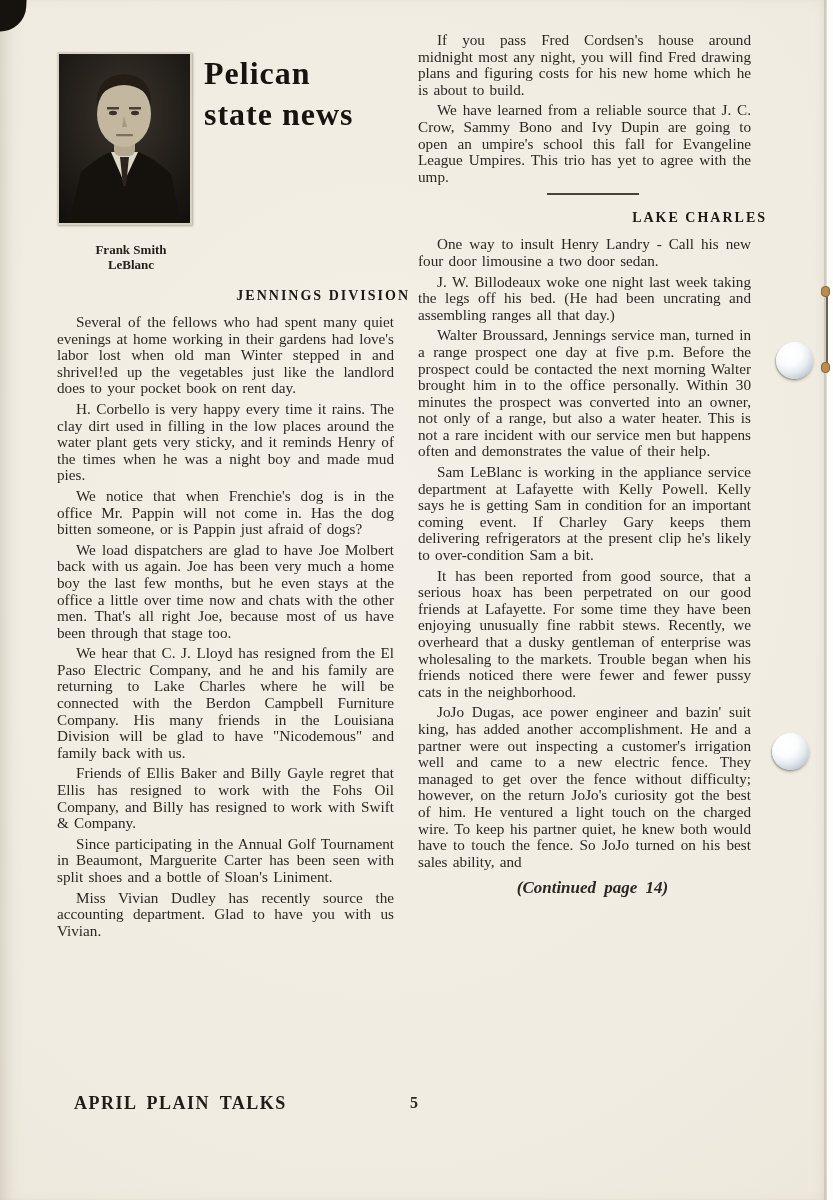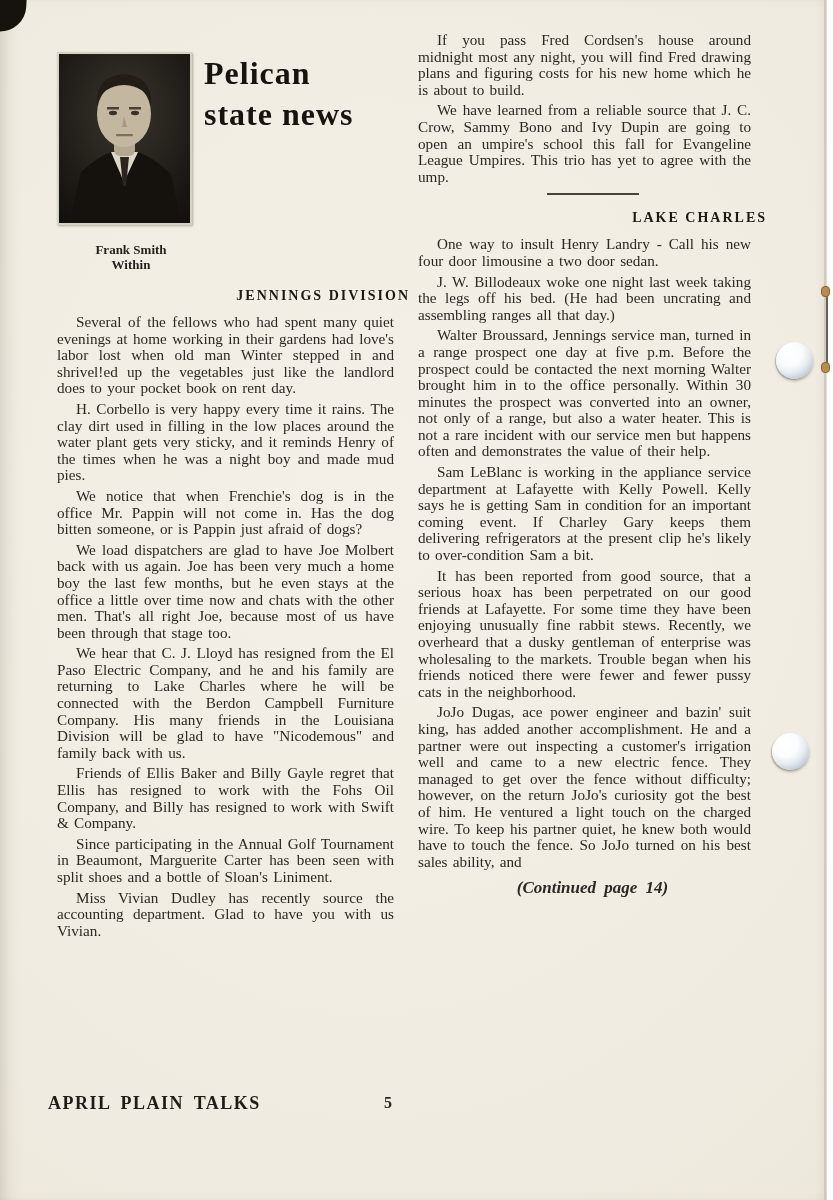--- a/index.html
+++ b/index.html
@@ -63,21 +63,21 @@
     margin:0 16px 4px 0;
     font-size:15.2px;line-height:16.6px;
     text-align:justify;text-indent:19px;
     word-spacing:1.5px;color:#2b2823;
   }
   .rule{width:92px;height:2px;background:#47423a;margin:8px auto 6px auto;}
   .continued{
     margin-top:8px;text-align:center;font-style:italic;font-weight:bold;
     font-size:17px;word-spacing:4px;color:#2b2823;
   }
-  .footer-row{position:absolute;left:48px;top:1093px;width:710px;}
+  .footer-row{position:absolute;left:74px;top:1093px;width:710px;}
   .footer-journal{font-weight:bold;font-size:18px;letter-spacing:1.5px;word-spacing:4px;color:#201d18;}
   .footer-page{position:absolute;left:336px;top:1px;font-size:16px;font-weight:bold;color:#2b2823;}
 </style>
 </head>
 <body>
 
 <div class="page">
 
   <div class="corner-mark"></div>
 
@@ -116,21 +116,21 @@
         </svg>
       </div>
       <div class="masthead">
         <div>Pelican</div>
         <div>state news</div>
       </div>
     </div>
 
     <div class="caption">
       <div>Frank Smith</div>
-      <div>Within</div>
+      <div>LeBlanc</div>
     </div>
 
     <h2 class="sect">JENNINGS DIVISION</h2>
 
     <p class="body">Several of the fellows who had spent many quiet evenings at home working in their gardens had love's labor lost when old man Winter stepped in and shrivel!ed up the vegetables just like the landlord does to your pocket book on rent day.</p>
     <p class="body">H. Corbello is very happy every time it rains.  The clay dirt used in filling in the low places around the water plant gets very sticky, and it reminds Henry of the times when he was a night boy and made mud pies.</p>
     <p class="body">We notice that when Frenchie's dog is in the office Mr. Pappin will not come in. Has the dog bitten someone, or is Pappin just afraid of dogs?</p>
     <p class="body">We load dispatchers are glad to have Joe Molbert back with us again. Joe has been very much a home boy the last few months, but he even stays at the office a little over time now and chats with the other men. That's all right Joe, because most of us have been through that stage too.</p>
     <p class="body">We hear that C. J. Lloyd has resigned from the El Paso Electric Company, and he and his family are returning to Lake Charles where he will be connected with the Berdon Campbell Furniture Company. His many friends in the Louisiana Division will be glad to have "Nicodemous" and family back with us.</p>
     <p class="body">Friends of Ellis Baker and Billy Gayle regret that Ellis has resigned to work with the Fohs Oil Company, and Billy has resigned to work with Swift &amp; Company.</p>

